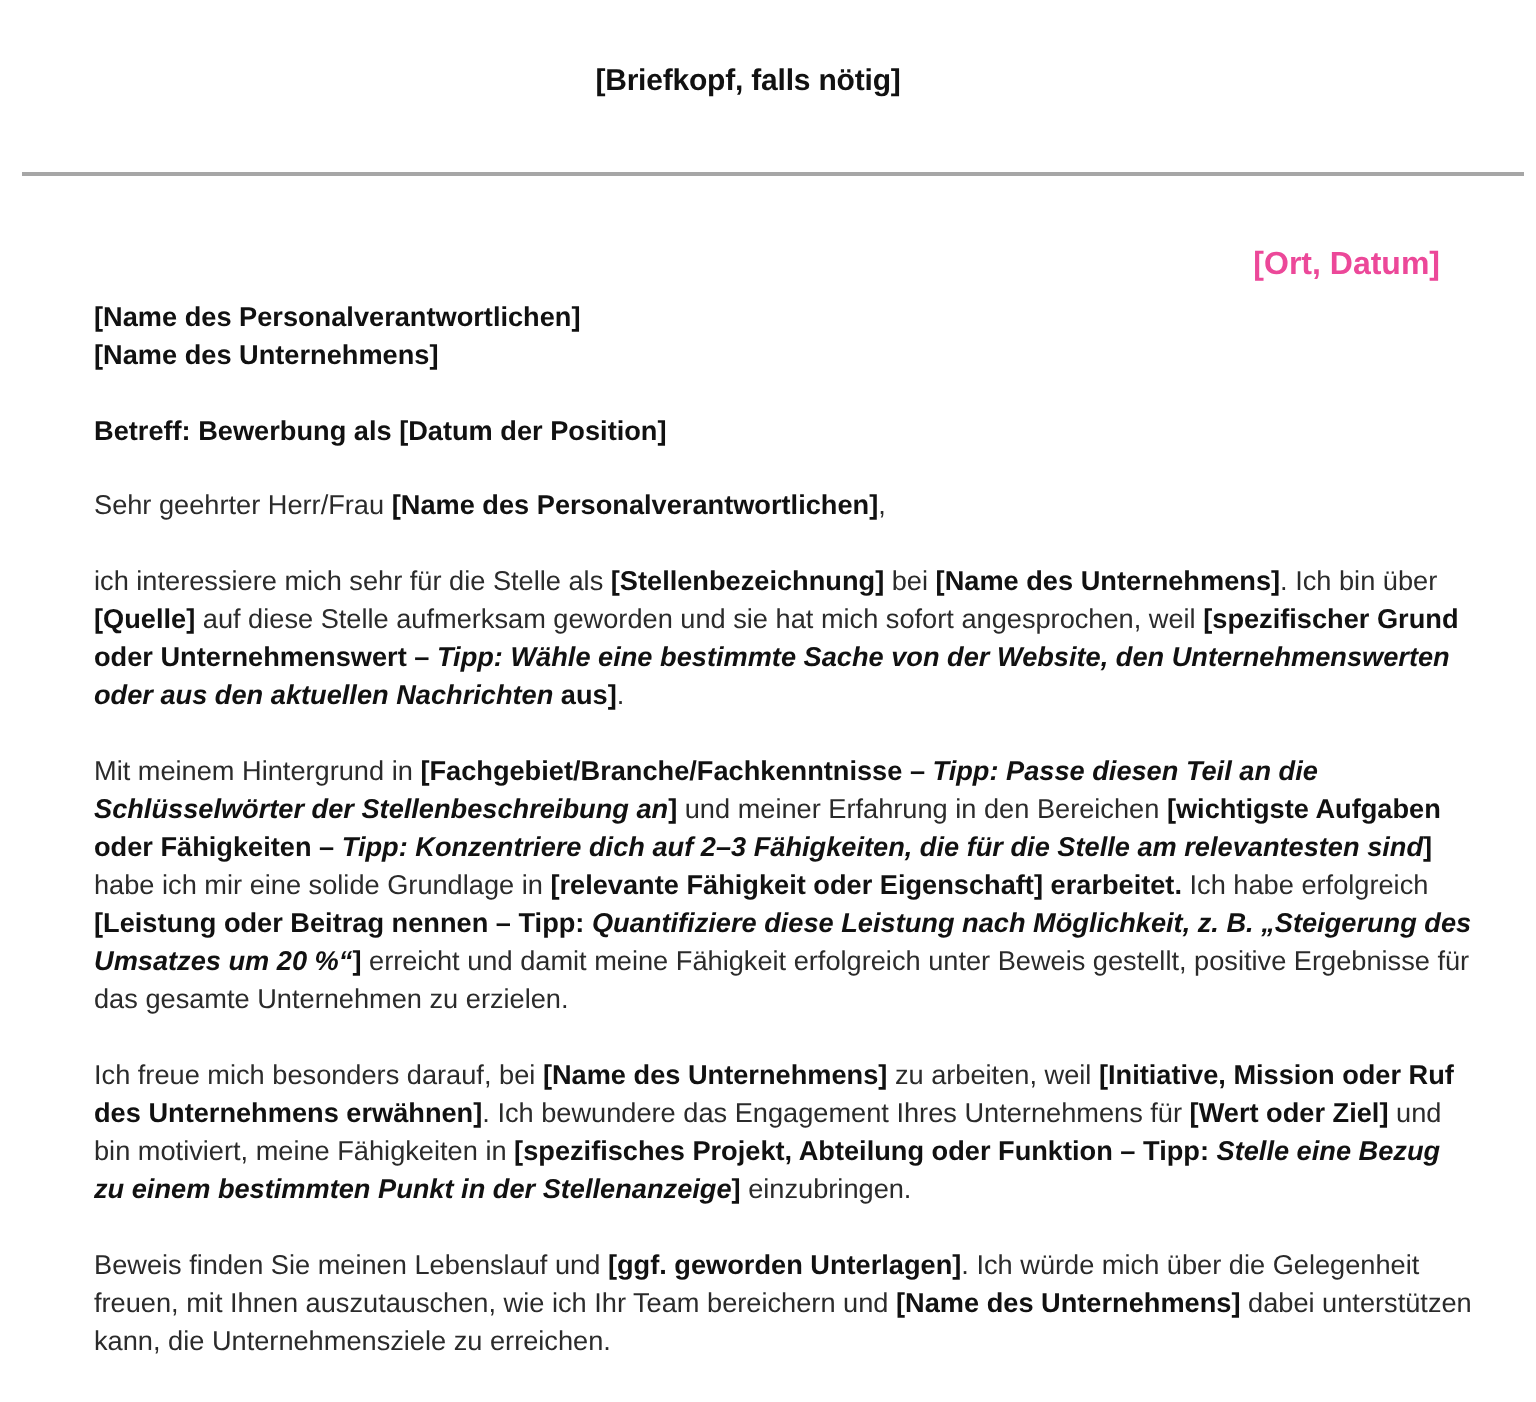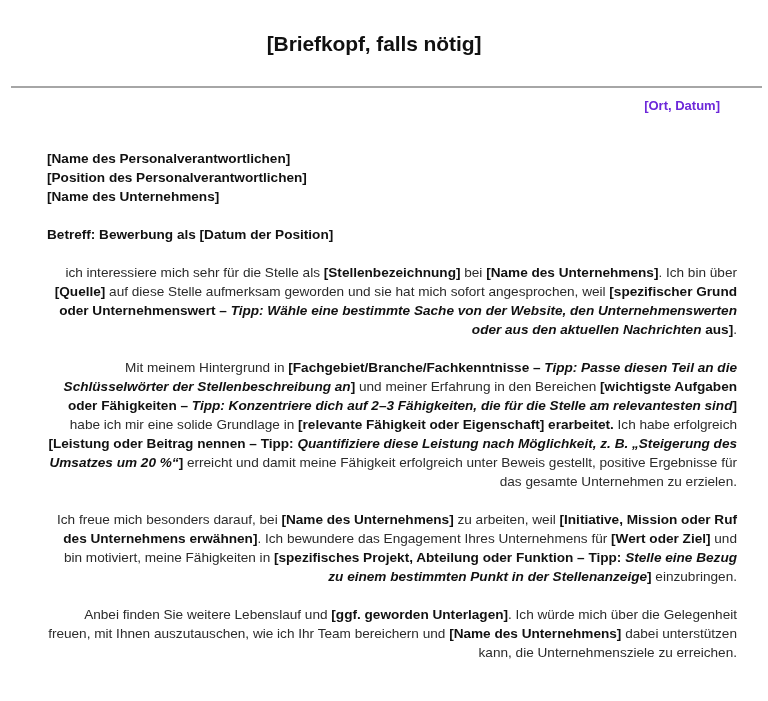--- a/index.html
+++ b/index.html
@@ -14,40 +14,40 @@
     position: relative;
     font-family: "Liberation Sans", sans-serif;
     color: #1f1f1f;
   }
   .letterhead {
     position: absolute;
     top: 32px;
     left: 0;
     width: 748px;
     text-align: center;
-    font-size: 21px;
+    font-size: 15px;
     font-weight: bold;
     color: #111111;
     letter-spacing: -0.1px;
   }
   .divider {
     position: absolute;
     top: 86px;
     left: 11px;
     width: 751px;
     height: 2px;
     background: #a6a6a6;
   }
   .place-date {
     position: absolute;
-    top: 98px;
+    top: 124px;
     right: 48px;
-    font-size: 13px;
+    font-size: 16px;
     font-weight: bold;
-    color: #6d28d9;
+    color: #ec4899;
   }
   .content {
     position: absolute;
     left: 47px;
     top: 149px;
     width: 690px;
     font-size: 13.6px;
     line-height: 19px;
     color: #2b2b2b;
   }
@@ -64,21 +64,20 @@
   .subject {
     margin-top: 19px !important;
     font-weight: bold;
     color: #111111;
   }
   .salutation {
     margin-top: 18px !important;
   }
   .para {
     margin-top: 19px !important;
-    text-align: right;
   }
   b, .b {
     font-weight: bold;
     color: #111111;
   }
   .bi {
     font-weight: bold;
     font-style: italic;
     color: #111111;
   }
@@ -86,27 +85,27 @@
 </head>
 <body>
 
 <div class="letterhead">[Briefkopf, falls nötig]</div>
 <div class="divider"></div>
 <div class="place-date">[Ort, Datum]</div>
 
 <div class="content">
   <div class="recipient">
     <div>[Name des Personalverantwortlichen]</div>
-    <div>[Position des Personalverantwortlichen]</div>
     <div>[Name des Unternehmens]</div>
   </div>
 
   <p class="subject">Betreff: Bewerbung als [Datum der Position]</p>
 
+  <p class="salutation"><span>Sehr geehrter Herr/Frau </span><b>[Name des Personalverantwortlichen]</b><span>,</span></p>
 
   <p class="para"><span>ich interessiere mich sehr für die Stelle als </span><b>[Stellenbezeichnung]</b><span> bei </span><b>[Name des Unternehmens]</b><span>. Ich bin über </span><b>[Quelle]</b><span> auf diese Stelle aufmerksam geworden und sie hat mich sofort angesprochen, weil </span><b>[spezifischer Grund oder Unternehmenswert – </b><span class="bi">Tipp: Wähle eine bestimmte Sache von der Website, den Unternehmenswerten oder aus den aktuellen Nachrichten</span><b> aus]</b><span>.</span></p>
 
   <p class="para"><span>Mit meinem Hintergrund in </span><b>[Fachgebiet/Branche/Fachkenntnisse – </b><span class="bi">Tipp: Passe diesen Teil an die Schlüsselwörter der Stellenbeschreibung an</span><b>]</b><span> und meiner Erfahrung in den Bereichen </span><b>[wichtigste Aufgaben oder Fähigkeiten – </b><span class="bi">Tipp: Konzentriere dich auf 2–3 Fähigkeiten, die für die Stelle am relevantesten sind</span><b>]</b><span> habe ich mir eine solide Grundlage in </span><b>[relevante Fähigkeit oder Eigenschaft] erarbeitet.</b><span> Ich habe erfolgreich </span><b>[Leistung oder Beitrag nennen – Tipp: </b><span class="bi">Quantifiziere diese Leistung nach Möglichkeit, z. B. „Steigerung des Umsatzes um 20 %“</span><b>]</b><span> erreicht und damit meine Fähigkeit erfolgreich unter Beweis gestellt, positive Ergebnisse für das gesamte Unternehmen zu erzielen.</span></p>
 
   <p class="para"><span>Ich freue mich besonders darauf, bei </span><b>[Name des Unternehmens]</b><span> zu arbeiten, weil </span><b>[Initiative, Mission oder Ruf des Unternehmens erwähnen]</b><span>. Ich bewundere das Engagement Ihres Unternehmens für </span><b>[Wert oder Ziel]</b><span> und bin motiviert, meine Fähigkeiten in </span><b>[spezifisches Projekt, Abteilung oder Funktion – Tipp: </b><span class="bi">Stelle eine Bezug zu einem bestimmten Punkt in der Stellenanzeige</span><b>]</b><span> einzubringen.</span></p>
 
-  <p class="para"><span>Anbei finden Sie weitere Lebenslauf und </span><b>[ggf. geworden Unterlagen]</b><span>. Ich würde mich über die Gelegenheit freuen, mit Ihnen auszutauschen, wie ich Ihr Team bereichern und </span><b>[Name des Unternehmens]</b><span> dabei unterstützen kann, die Unternehmensziele zu erreichen.</span></p>
+  <p class="para"><span>Beweis finden Sie meinen Lebenslauf und </span><b>[ggf. geworden Unterlagen]</b><span>. Ich würde mich über die Gelegenheit freuen, mit Ihnen auszutauschen, wie ich Ihr Team bereichern und </span><b>[Name des Unternehmens]</b><span> dabei unterstützen kann, die Unternehmensziele zu erreichen.</span></p>
 </div>
 
 </body></html>

